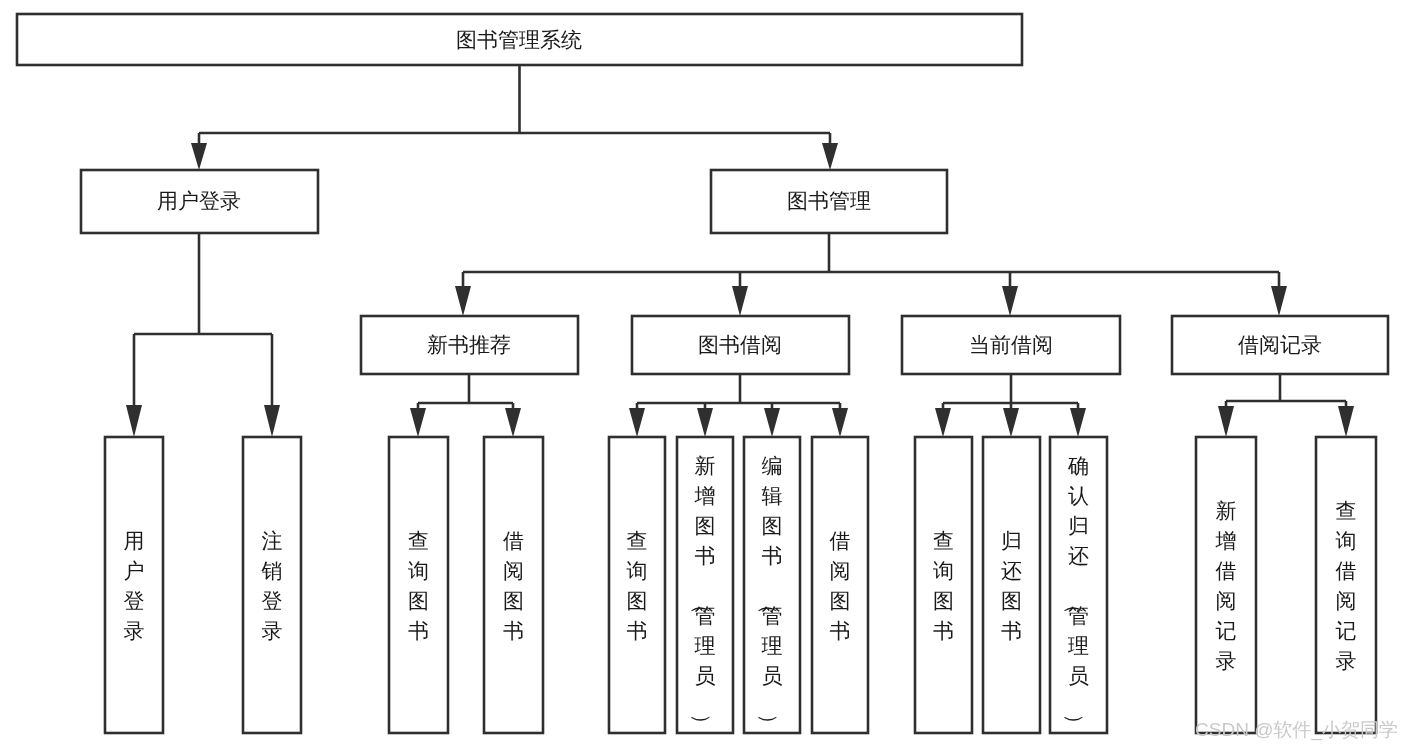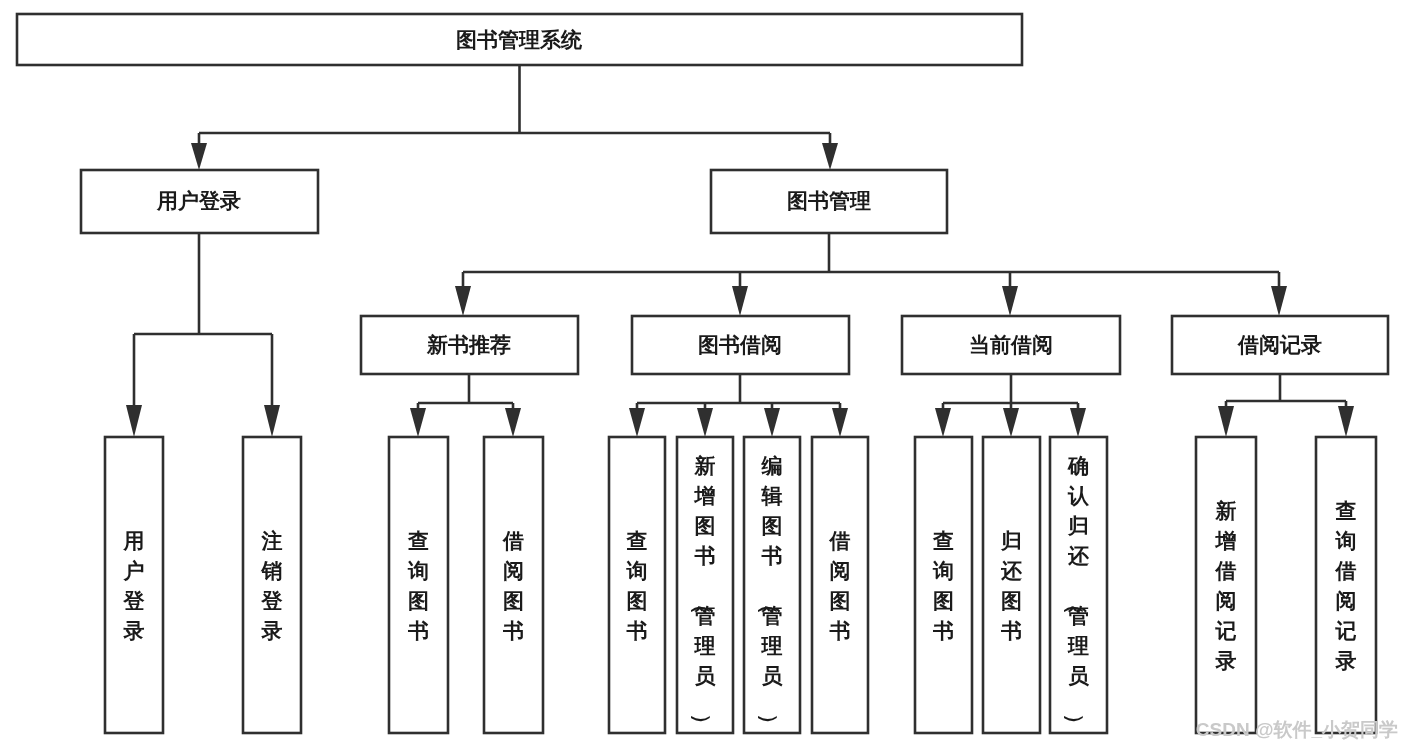--- a/index.html
+++ b/index.html
@@ -11,21 +11,20 @@
     width: 1405px;
     height: 747px;
     font-family: "Liberation Sans", "DejaVu Sans", sans-serif;
     overflow: hidden;
     position: relative;
   }
   #diagram-root {
     position: relative;
     width: 1405px;
     height: 747px;
-    font-weight: bold;
   }
   svg.diagram-canvas {
     position: absolute;
     top: 0;
     left: 0;
     width: 1405px;
     height: 747px;
     display: block;
   }
   .node-box {

